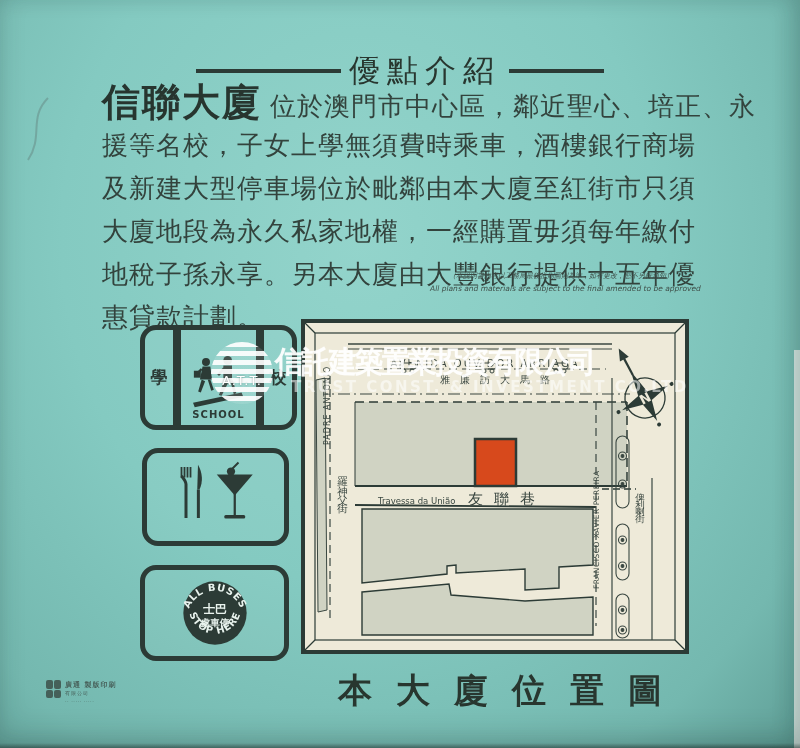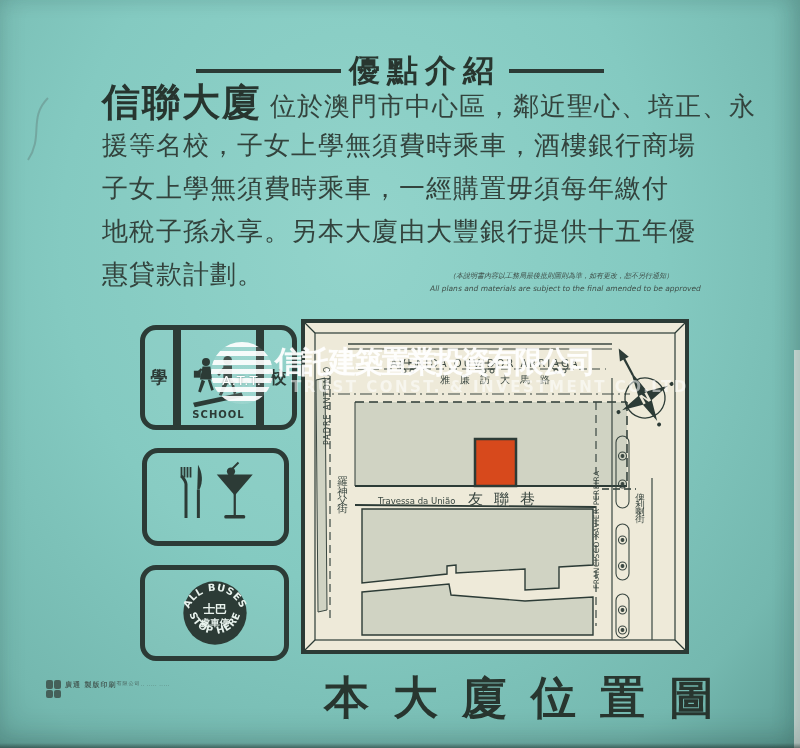--- a/index.html
+++ b/index.html
@@ -3,21 +3,21 @@
 <meta charset="utf-8">
 <style>
   html,body{margin:0;padding:0;background:#6f6f68;}
   #poster{position:relative;width:800px;height:748px;overflow:hidden;
     background:radial-gradient(ellipse at 45% 32%, #93d4cb 0%, #84cac1 48%, #74b8af 82%, #5f9e96 100%);
     font-family:"DejaVu Sans", sans-serif;color:#2c3b36;}
   .abs{position:absolute;}
   
   #titleRow{top:50px;left:0;width:800px;display:flex;align-items:center;justify-content:center;}
   .rule{height:4px;background:#2c3b36;}
-  #titleText{font-size:31px;font-weight:bold;letter-spacing:7px;margin:0 8px;color:#28362f;text-align:right;}
+  #titleText{font-size:31px;font-weight:normal;letter-spacing:7px;margin:0 8px;color:#28362f;text-align:right;}
   
   #intro{top:88px;left:102px;width:610px;font-family:"DejaVu Serif", serif;color:#33433d;}
   .iline{height:43px;line-height:28px;font-size:26px;letter-spacing:1px;white-space:nowrap;}
   .lead{font-size:38px;font-weight:bold;letter-spacing:2px;color:#27352f;margin-right:8px;font-family:"DejaVu Sans", sans-serif;}
   
   #disclaimer{top:271px;left:430px;width:262px;text-align:center;color:#3f4f49;font-style:italic;}
   #disclaimer .zh{font-size:7px;letter-spacing:0px;white-space:nowrap;}
   #disclaimer .en{font-size:7.5px;margin-top:3px;white-space:nowrap;}
   
   .signbox{border:5px solid #2c3b36;border-radius:16px;background:rgba(255,255,255,0.04);}
@@ -36,26 +36,26 @@
   .vcjk{writing-mode:vertical-rl;text-orientation:upright;}
   
   #watermark{top:340px;left:205px;width:400px;height:66px;pointer-events:none;z-index:60;}
   #wmLogo{position:absolute;left:6px;top:2px;width:62px;height:62px;border-radius:50%;
      background:repeating-linear-gradient(180deg, rgba(255,255,255,0.92) 0 5px, rgba(255,255,255,0.12) 5px 9px);
      display:flex;align-items:center;justify-content:center;}
   #wmLogoText{font-size:13px;font-weight:normal;color:#ffffff;text-shadow:0 0 2px rgba(40,60,55,0.55);margin-top:14px;letter-spacing:1px;}
   #wmZh{position:absolute;left:70px;top:2px;font-size:30px;font-weight:bold;letter-spacing:-2px;color:rgba(255,255,255,0.88);white-space:nowrap;transform:scaleX(0.95);transform-origin:0 0;text-shadow:0 0 1px rgba(255,255,255,0.5);}
   #wmEn{position:absolute;left:74px;top:38px;font-size:15px;font-weight:bold;letter-spacing:2.5px;color:rgba(255,255,255,0.55);white-space:nowrap;margin-left:12px;}
   
-  #footerTitle{top:668px;left:300px;width:400px;text-align:center;font-size:45px;font-weight:bold;letter-spacing:24px;text-indent:24px;color:#28362f;white-space:nowrap;}
+  #footerTitle{top:668px;left:300px;width:400px;text-align:center;font-size:34px;font-weight:bold;letter-spacing:24px;text-indent:24px;color:#28362f;white-space:nowrap;}
   
   #printer{top:680px;left:46px;display:flex;align-items:flex-start;opacity:0.8;}
   #printerLogo{width:15px;height:18px;margin-right:4px;display:grid;grid-template-columns:7px 7px;grid-gap:1px;}
   #printerLogo span{background:#3a4a44;border-radius:2px;}
-  #printer .col{display:flex;flex-direction:row;color:#3e4e48;}
+  #printer .col{display:flex;flex-direction:column;color:#3e4e48;}
   #printer .p1{font-size:7px;font-weight:bold;letter-spacing:1px;}
   #printer .p2{font-size:5px;letter-spacing:1px;}
   #printer .p3{font-size:5px;margin-top:2px;letter-spacing:0.5px;}
   
   #edgeRight{top:350px;right:0;width:6px;height:398px;background:rgba(250,250,245,0.75);}
   #edgeBottom{bottom:0;left:0;width:800px;height:5px;background:linear-gradient(180deg, rgba(30,40,38,0) 0%, rgba(25,35,33,0.45) 100%);}
   #vignette{top:0;left:0;width:800px;height:748px;pointer-events:none;box-shadow:inset 0 -14px 26px rgba(20,45,40,0.18), inset -10px 0 20px rgba(20,45,40,0.12);}
 </style>
 </head>
 <body>
@@ -66,21 +66,22 @@
     <div class="rule" style="width:145px;"></div>
     <div id="titleText">優點介紹</div>
     <div class="rule" style="width:95px;"></div>
   </div>
 
   <div id="intro" class="abs">
     <div class="iline">
       <span class="lead">信聯大廈</span><span>位於澳門市中心區，鄰近聖心、培正、永</span>
     </div>
     <div class="iline">援等名校，子女上學無須費時乘車，酒樓銀行商場</div>
-    <div class="iline">子女上學無須費時乘車，一經購置毋須每年繳付</div>
+    <div class="iline">及新建大型停車場位於毗鄰由本大廈至紅街市只須</div>
+    <div class="iline">大廈地段為永久私家地權，一經購置毋須每年繳付</div>
     <div class="iline">地稅子孫永享。另本大廈由大豐銀行提供十五年優</div>
     <div class="iline">惠貸款計劃。</div>
   </div>
 
   <div id="disclaimer" class="abs">
     <div class="zh">（本說明書內容以工務局最後批則圖則為準，如有更改，恕不另行通知）</div>
     <div class="en">All plans and materials are subject to the final amended to be approved</div>
   </div>
 
   <svg class="abs" style="left:16px;top:92px;" width="42" height="84">

